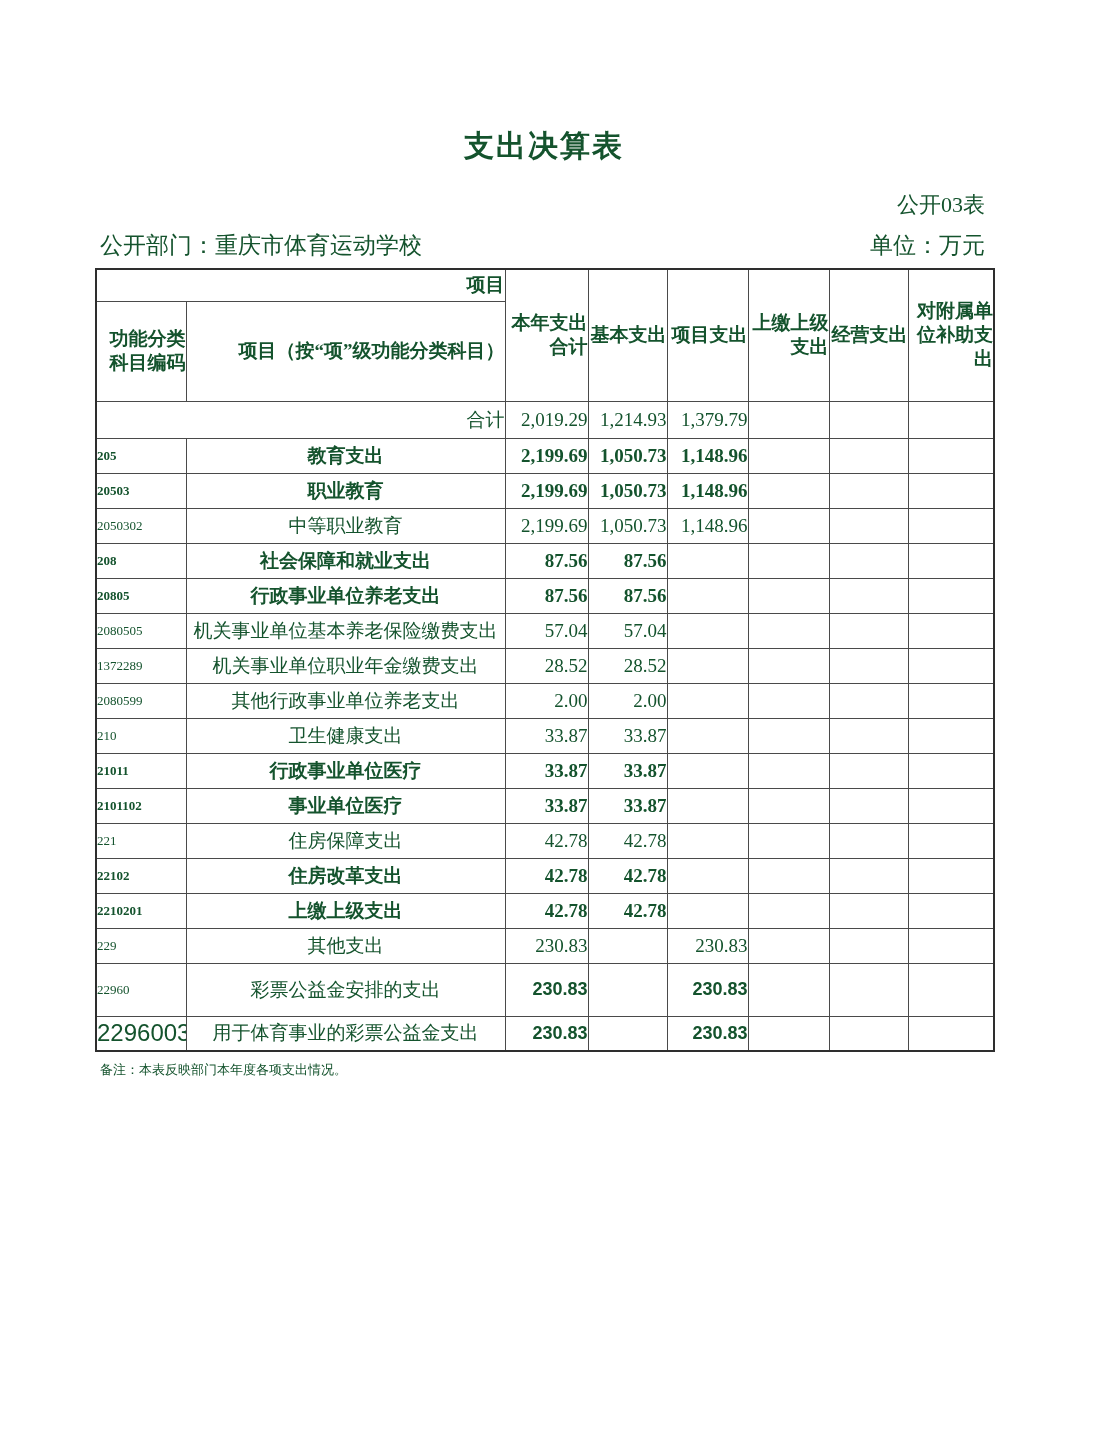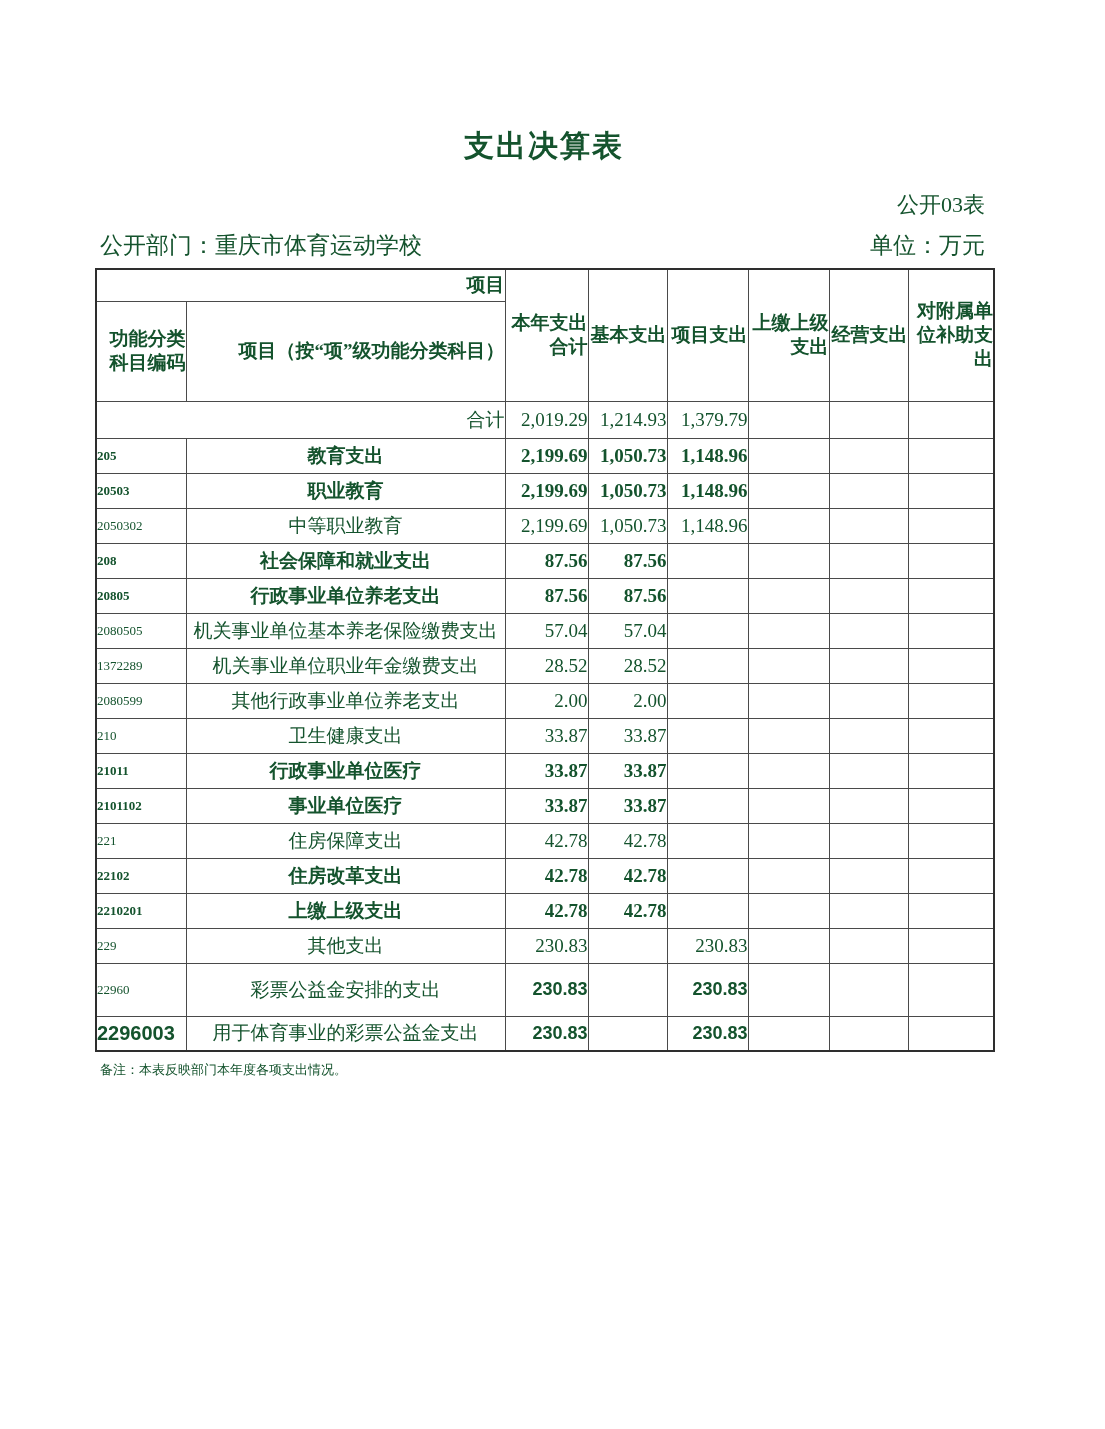--- a/index.html
+++ b/index.html
@@ -66,21 +66,21 @@
   tr.bold td{font-weight:700;}
   td.merged{
     font-size:19px;text-align:right;vertical-align:middle;
   }
   tr.sansval td.num{
     font-family:"Liberation Sans","DejaVu Sans",sans-serif;
     font-weight:700;font-size:18px;
   }
   td.code.sanscode{
     font-family:"Liberation Sans","DejaVu Sans",sans-serif;
-    font-weight:700;font-size:20px;
+    font-weight:400;font-size:24px;
   }
   .note{
     position:absolute;top:1058px;left:100px;
     font-size:13px;line-height:24px;
   }
 </style>
 </head>
 <body>
 
 <div class="page">

